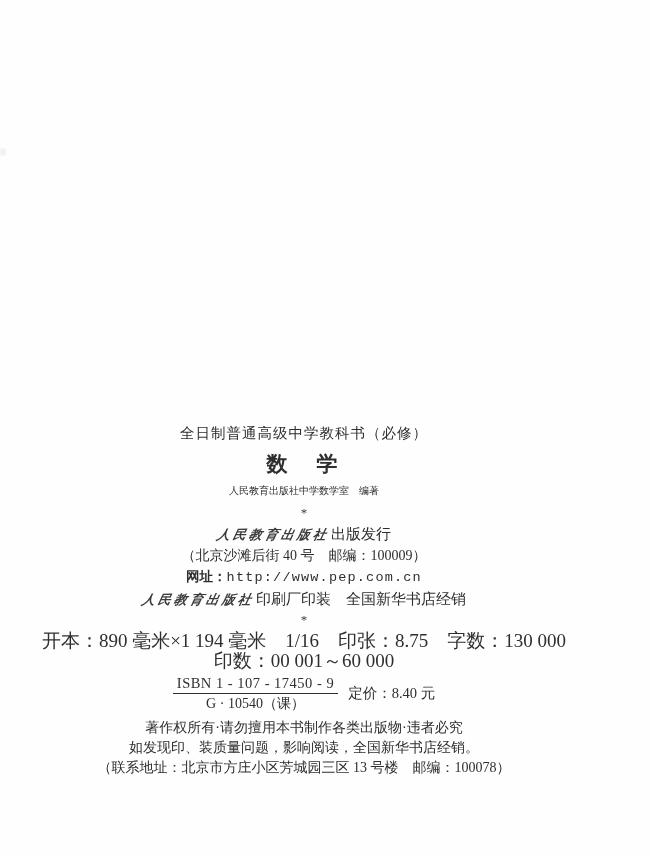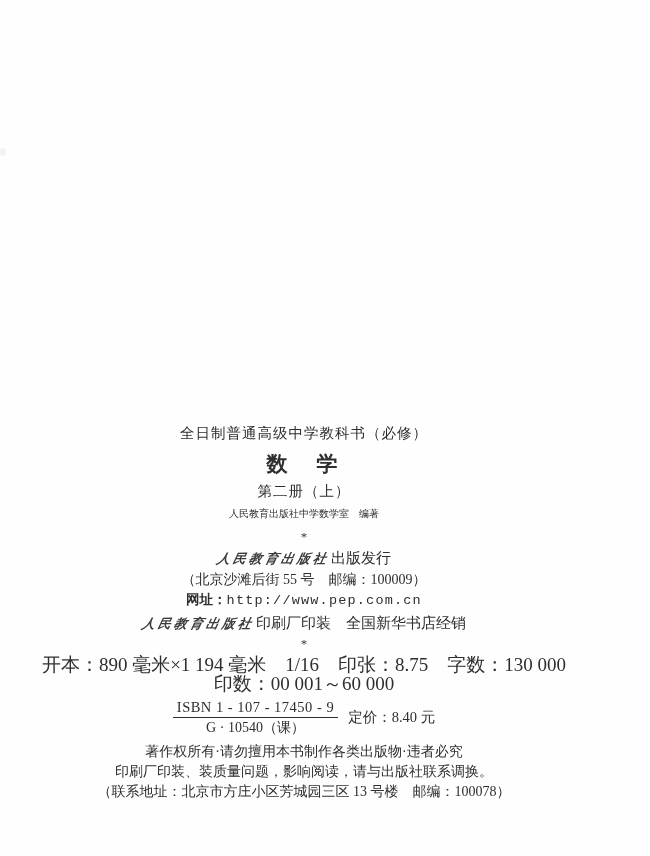--- a/index.html
+++ b/index.html
@@ -126,31 +126,30 @@
 
 <div class="page">
   <div class="faint-mark"></div>
 
   <div class="colophon">
 
     <div class="line series-title">全日制普通高级中学教科书（必修）</div>
 
     <div class="line book-title">数　学</div>
 
-    <div class="line volume">第二册（上）</div>
 
     <div class="line author">人民教育出版社中学数学室　编著</div>
 
     <div class="line asterisk">*</div>
 
     <div class="line publisher-line">
       <span class="script-logo">人民教育出版社</span><span>出版发行</span>
     </div>
 
-    <div class="line address">（北京沙滩后街 55 号　邮编：100009）</div>
+    <div class="line address">（北京沙滩后街 40 号　邮编：100009）</div>
 
     <div class="line website">
       <span class="label">网址：</span><span class="url">http://www.pep.com.cn</span>
     </div>
 
     <div class="line printer-line">
       <span class="script-logo">人民教育出版社</span><span>印刷厂印装　全国新华书店经销</span>
     </div>
 
     <div class="line asterisk">*</div>
@@ -163,18 +162,18 @@
     <div class="isbn-row">
       <span class="isbn-fraction">
         <span class="isbn-num">ISBN 1 - 107 - 17450 - 9</span>
         <span class="isbn-code">G · 10540（课）</span>
       </span>
       <span class="price">定价：8.40 元</span>
     </div>
 
     <div class="line notice">著作权所有·请勿擅用本书制作各类出版物·违者必究</div>
 
-    <div class="line notice">印刷厂印装、装质量问题，影响阅读，请与出版社联系调换。</div>
+    <div class="line notice">如发现印、装质量问题，影响阅读，全国新华书店经销。</div>
 
     <div class="line notice">（联系地址：北京市方庄小区芳城园三区 13 号楼　邮编：100078）</div>
 
   </div>
 </div>
 
 </body></html>

